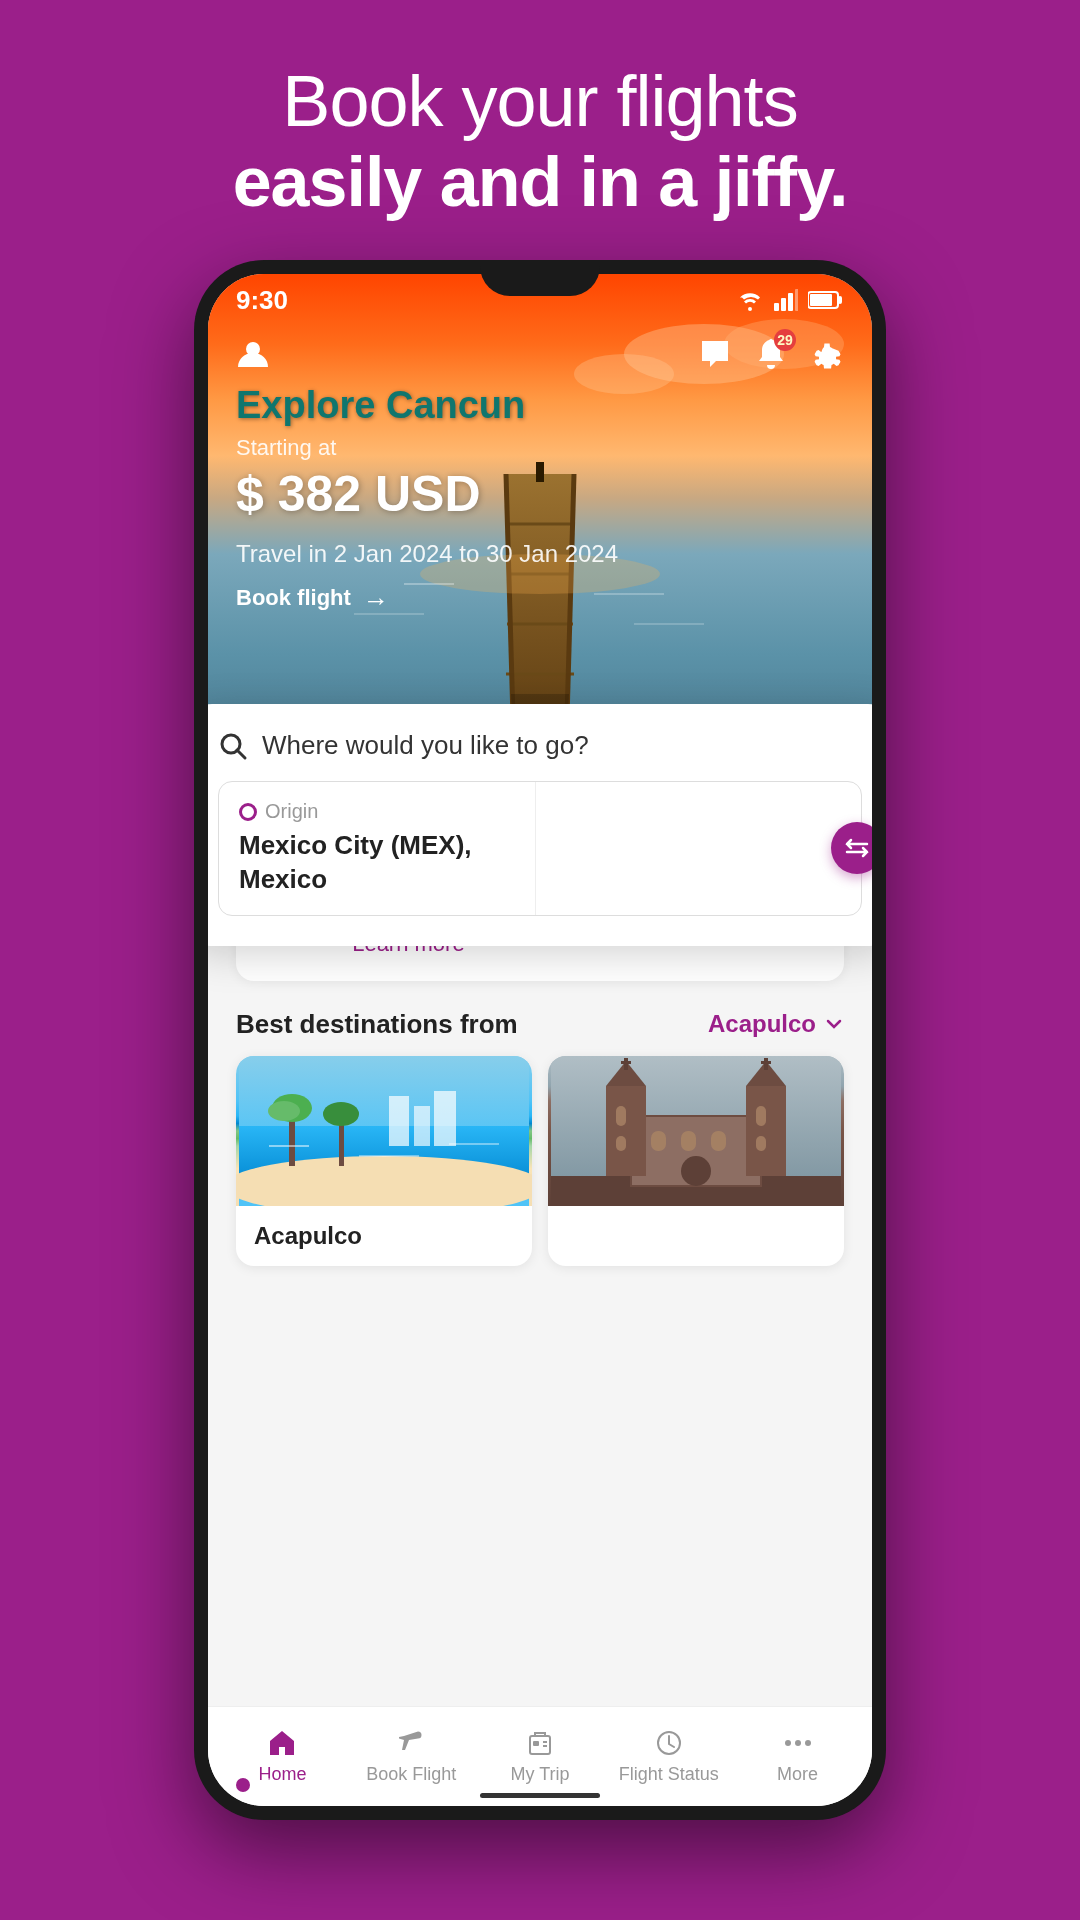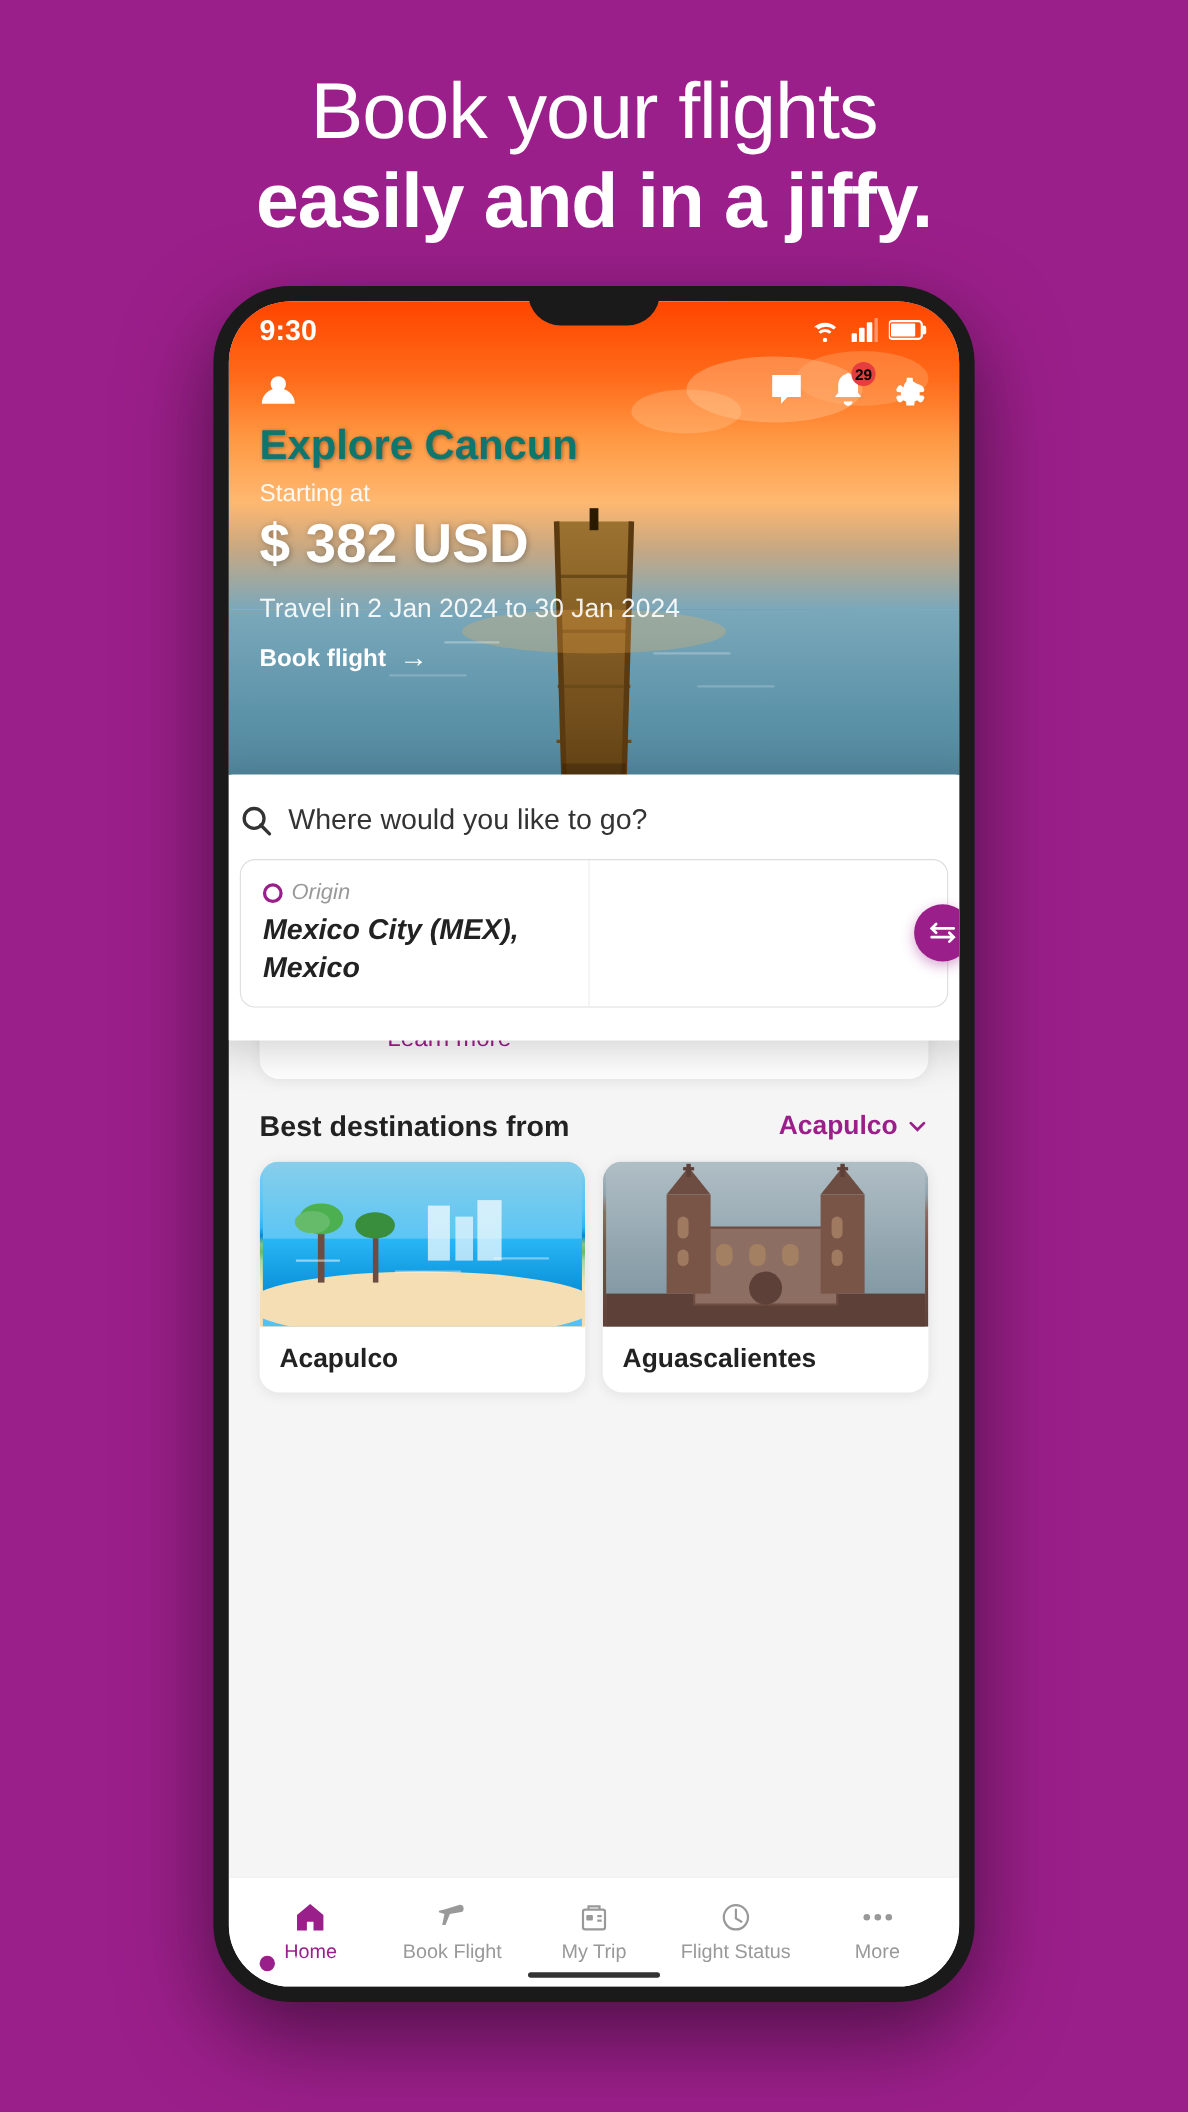--- a/index.html
+++ b/index.html
@@ -141,21 +141,21 @@
     }
     .notif-badge {
       position: relative;
       display: inline-block;
     }
     .notif-badge .badge {
       position: absolute;
       top: -8px;
       right: -8px;
       background: #e53e3e;
-      color: #000000;
+      color: #fef9c3;
       border-radius: 50%;
       width: 22px;
       height: 22px;
       font-size: 14px;
       display: flex;
       align-items: center;
       justify-content: center;
       font-weight: bold;
     }
 
@@ -240,21 +240,20 @@
       color: #333;
     }
     .search-fields {
       display: flex;
       align-items: flex-start;
       gap: 0;
       border: 1.5px solid #ddd;
       border-radius: 14px;
       overflow: visible;
       position: relative;
-      font-style: italic;
     }
     .search-field {
       flex: 1;
       padding: 18px 20px;
       position: relative;
     }
     .search-field:first-child {
       border-right: 1px solid #eee;
     }
     .field-label {
@@ -749,21 +748,20 @@
               <polygon points="195,30 235,30 215,5" fill="#6D4C41"></polygon>
               <rect x="205" y="50" width="10" height="20" rx="5" fill="rgba(200,160,120,0.5)"></rect>
               <rect x="205" y="80" width="10" height="15" rx="5" fill="rgba(200,160,120,0.5)"></rect>
 
               <rect x="73" y="2" width="4" height="12" fill="#5D4037"></rect>
               <rect x="70" y="5" width="10" height="3" fill="#5D4037"></rect>
               <rect x="213" y="2" width="4" height="12" fill="#5D4037"></rect>
               <rect x="210" y="5" width="10" height="3" fill="#5D4037"></rect>
             </svg>
           </div>
-          <div class="dest-card-label">Aguascalientes</div>
         </div>
       </div>
 
     </div>
 
     <div class="bottom-nav">
       <div class="nav-item">
         <svg width="30" height="30" viewBox="0 0 30 30">
           <path d="M3 13L15 3l12 10v14H18v-8h-6v8H3V13z" fill="#9B1F8A"></path>
         </svg>

